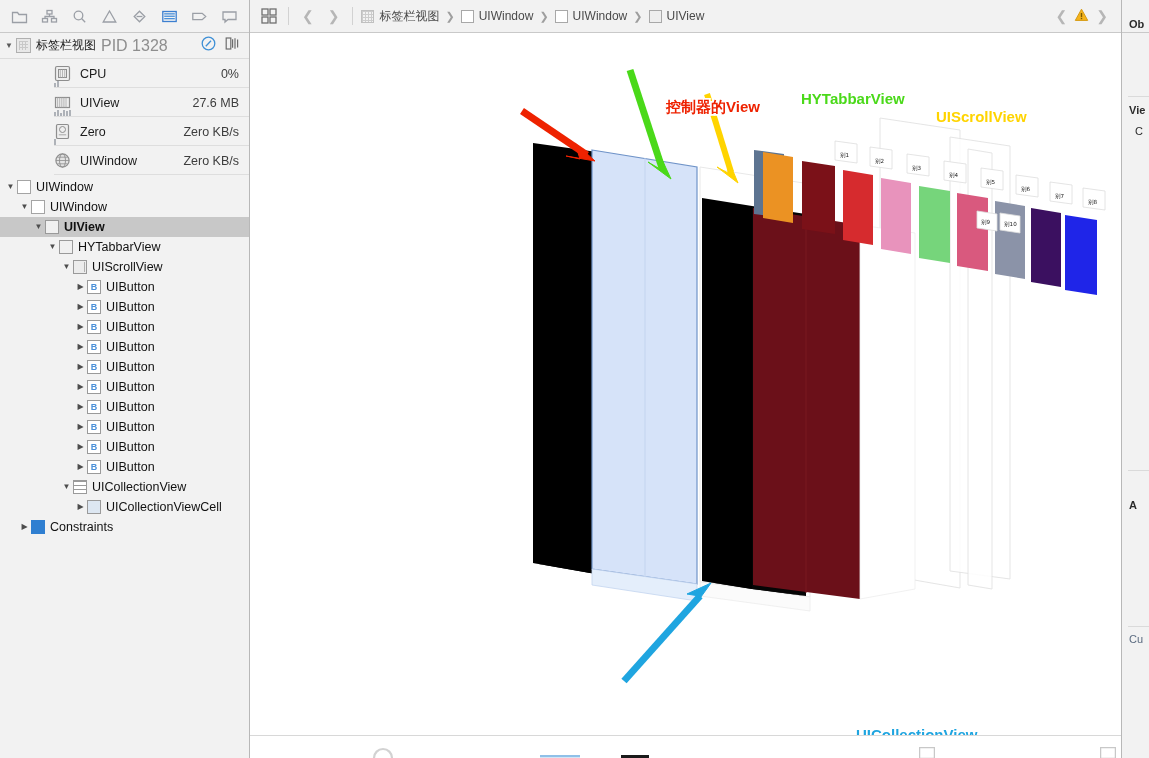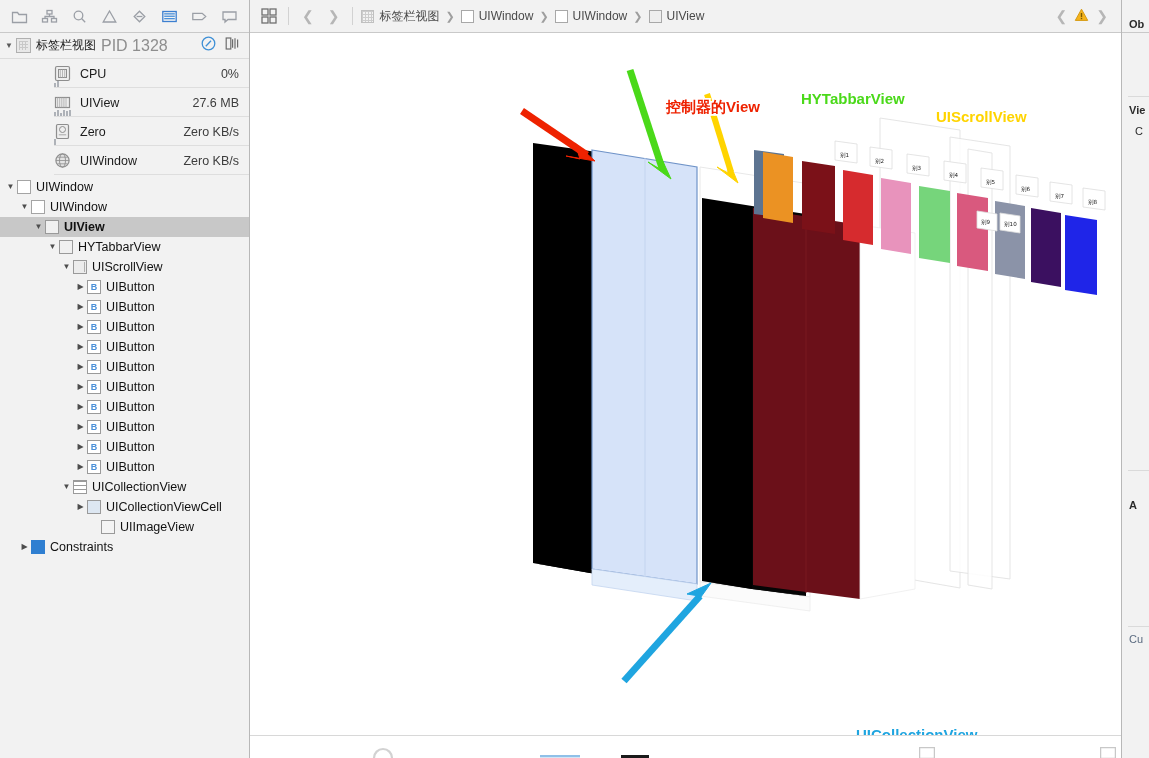--- a/index.html
+++ b/index.html
@@ -418,25 +418,20 @@
         </div>
         <div class="trow" style="padding-left: 60px;">
           <span class="tri">▼</span>
           <span class="ticon coll"></span>
           <span>UICollectionView</span>
         </div>
         <div class="trow" style="padding-left: 74px;">
           <span class="tri">▶</span>
           <span class="ticon cell"></span>
           <span>UICollectionViewCell</span>
-        </div>
-        <div class="trow" style="padding-left: 88px;">
-          <span class="tri empty"></span>
-          <span class="ticon img"></span>
-          <span>UIImageView</span>
         </div>
         <div class="trow" style="padding-left: 18px;">
           <span class="tri">▶</span>
           <span class="ticon cons"></span>
           <span>Constraints</span>
         </div>
       </div>
   </div>
 
   <div class="editor">

